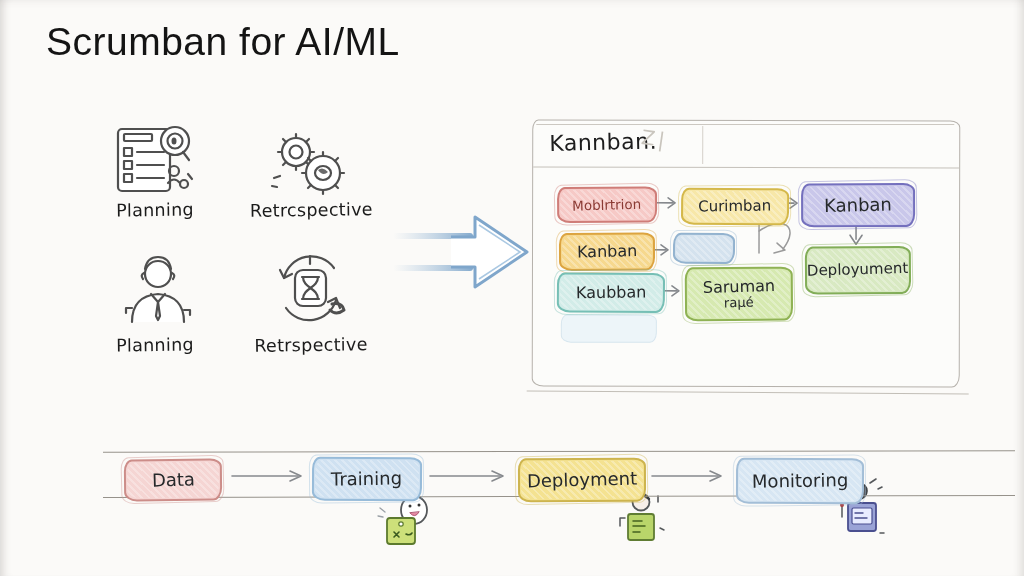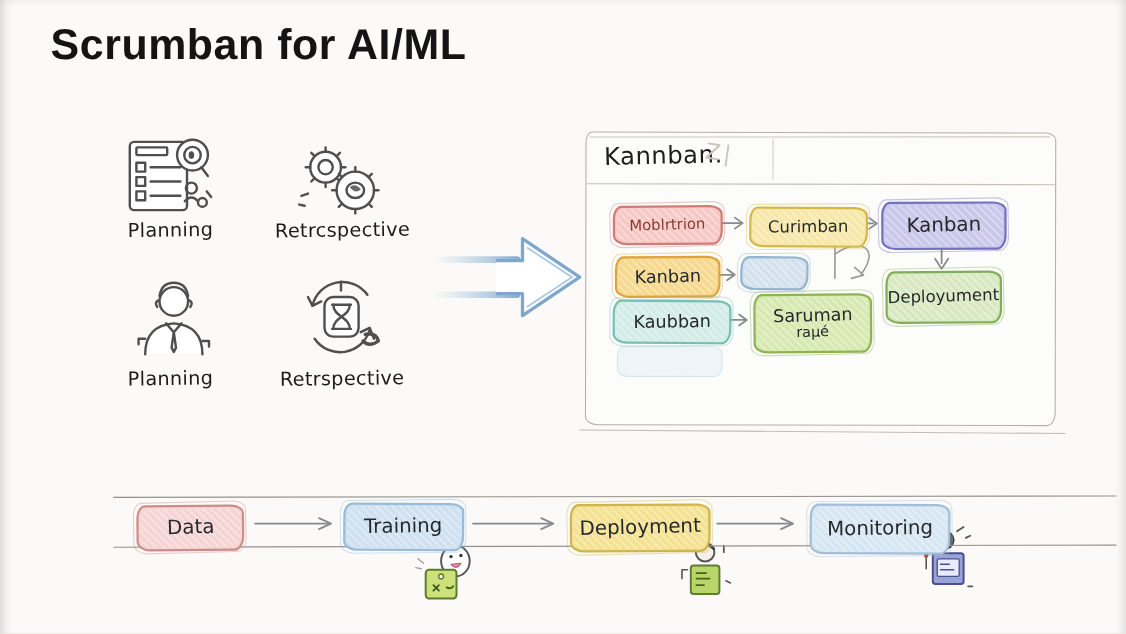--- a/index.html
+++ b/index.html
@@ -7,21 +7,21 @@
     position:relative;width:1024px;height:576px;margin:0 auto;overflow:hidden;
     background:#fbfaf8;
     box-shadow:inset 10px 0 8px -7px rgba(60,55,50,.18),
                inset -10px 0 8px -7px rgba(60,55,50,.15),
                inset 0 8px 8px -7px rgba(60,55,50,.08);
     font-family:"DejaVu Sans",sans-serif;color:#26292b;
   }
   .abs{position:absolute;}
   #title{
     left:46px;top:20px;font-family:"Liberation Sans",sans-serif;
-    font-size:39px;font-weight:700;color:#141414;letter-spacing:.5px;
+    font-size:39px;font-weight:400;color:#141414;letter-spacing:.5px;
   }
   .cer-label{
     font-size:17.5px;color:#1b1b1b;text-align:center;transform:rotate(-.8deg);
     letter-spacing:.3px;
   }
   svg.lineart{stroke:#4f4f4f;fill:none;stroke-width:2.2;stroke-linecap:round;stroke-linejoin:round;}
   
   .card{
     position:absolute;display:flex;flex-direction:column;align-items:center;justify-content:center;
     background:var(--bg);border:2px solid var(--bc);

